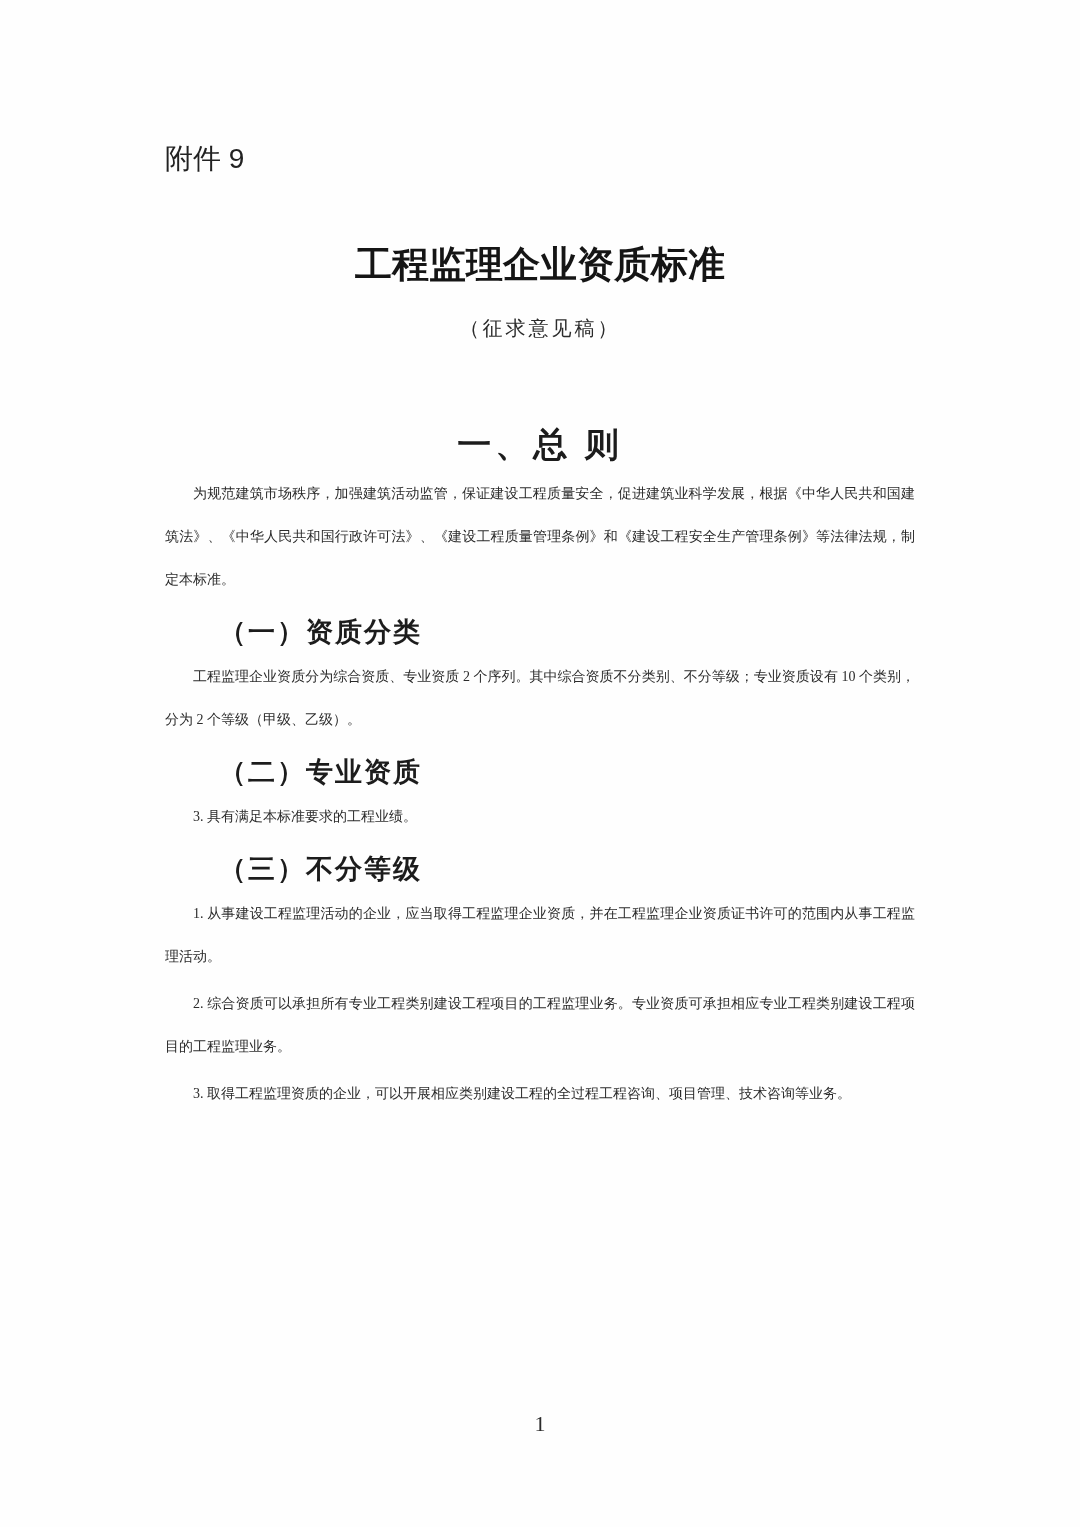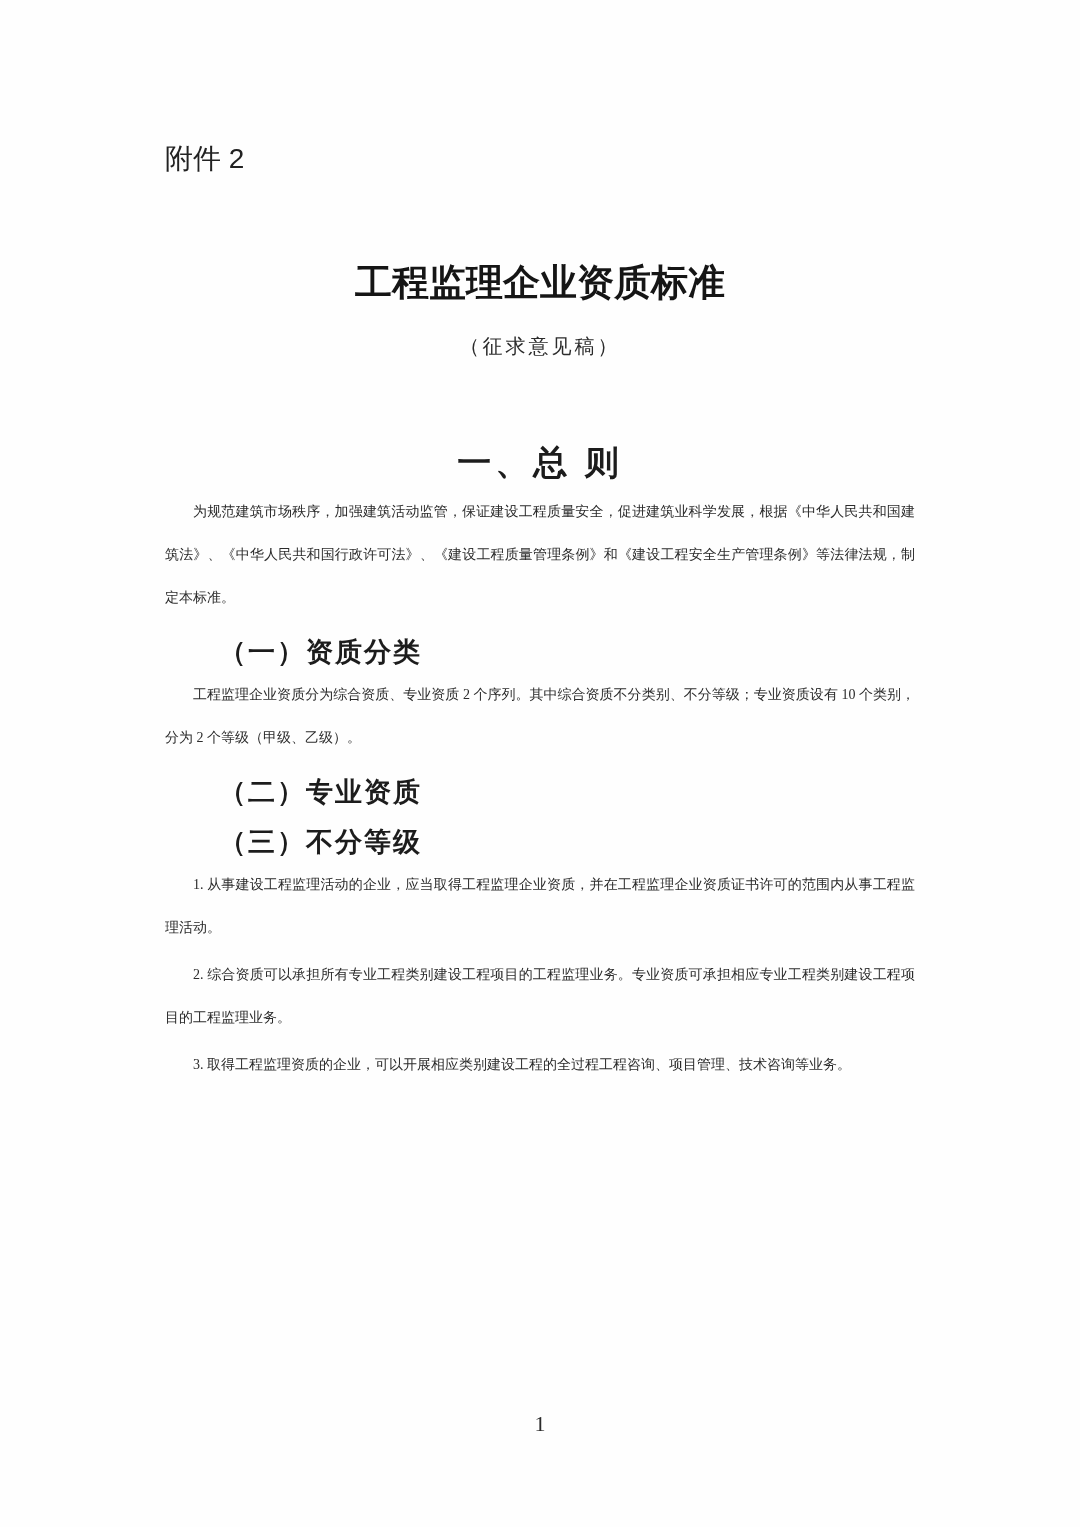--- a/index.html
+++ b/index.html
@@ -20,21 +20,21 @@
     padding:0 165px;
   }
   .attachment-label{
     margin-top:142px;
     font-family:"Liberation Sans","DejaVu Sans",sans-serif;
     font-size:28px;
     line-height:34px;
     color:#222;
   }
   .doc-title{
-    margin-top:84px;
+    margin-top:66px;
     text-align:center;
     font-family:"Liberation Serif","DejaVu Serif",serif;
     font-weight:bold;
     font-size:37px;
     line-height:46px;
     color:#151515;
   }
   .doc-subtitle{
     margin-top:22px;
     text-align:center;
@@ -60,21 +60,21 @@
     text-align:justify;
     text-indent:2em;
     color:#2b2b2b;
   }
   .intro{
     margin-top:10px;
   }
   .sub-heading{
     margin:16px 0 4px 0;
     padding-left:54px;
-    font-family:Liberation Sans, sans-serif;
+    font-family:Liberation Mono, monospace;
     font-weight:bold;
     font-size:27px;
     line-height:34px;
     letter-spacing:2px;
     color:#1c1c1c;
   }
   .sub-body .para{margin-top:4px;}
   .page-number{
     position:absolute;
     left:0;right:0;
@@ -84,37 +84,38 @@
     line-height:28px;
     color:#2b2b2b;
   }
 </style>
 </head>
 <body>
 
 <div class="page">
   <div class="content">
 
-    <div class="attachment-label">附件 2</div>
+    <div class="attachment-label">附件 9</div>
 
     <div class="doc-title">工程监理企业资质标准</div>
 
     <div class="doc-subtitle">（征求意见稿）</div>
 
     <div class="chapter-heading">一、总 则</div>
 
     <p class="para intro">为规范建筑市场秩序，加强建筑活动监管，保证建设工程质量安全，促进建筑业科学发展，根据《中华人民共和国建筑法》、《中华人民共和国行政许可法》、《建设工程质量管理条例》和《建设工程安全生产管理条例》等法律法规，制定本标准。</p>
 
     <div class="sub-body">
       <div class="sub-heading">（一）资质分类</div>
       <p class="para">工程监理企业资质分为综合资质、专业资质 2 个序列。其中综合资质不分类别、不分等级；专业资质设有 10 个类别，分为 2 个等级（甲级、乙级）。</p>
     </div>
 
     <div class="sub-body">
       <div class="sub-heading">（二）专业资质</div>
+      <p class="para">3. 具有满足本标准要求的工程业绩。</p>
     </div>
 
     <div class="sub-body">
       <div class="sub-heading">（三）不分等级</div>
       <p class="para">1. 从事建设工程监理活动的企业，应当取得工程监理企业资质，并在工程监理企业资质证书许可的范围内从事工程监理活动。</p>
       <p class="para">2. 综合资质可以承担所有专业工程类别建设工程项目的工程监理业务。专业资质可承担相应专业工程类别建设工程项目的工程监理业务。</p>
       <p class="para">3. 取得工程监理资质的企业，可以开展相应类别建设工程的全过程工程咨询、项目管理、技术咨询等业务。</p>
     </div>
 
   </div>

